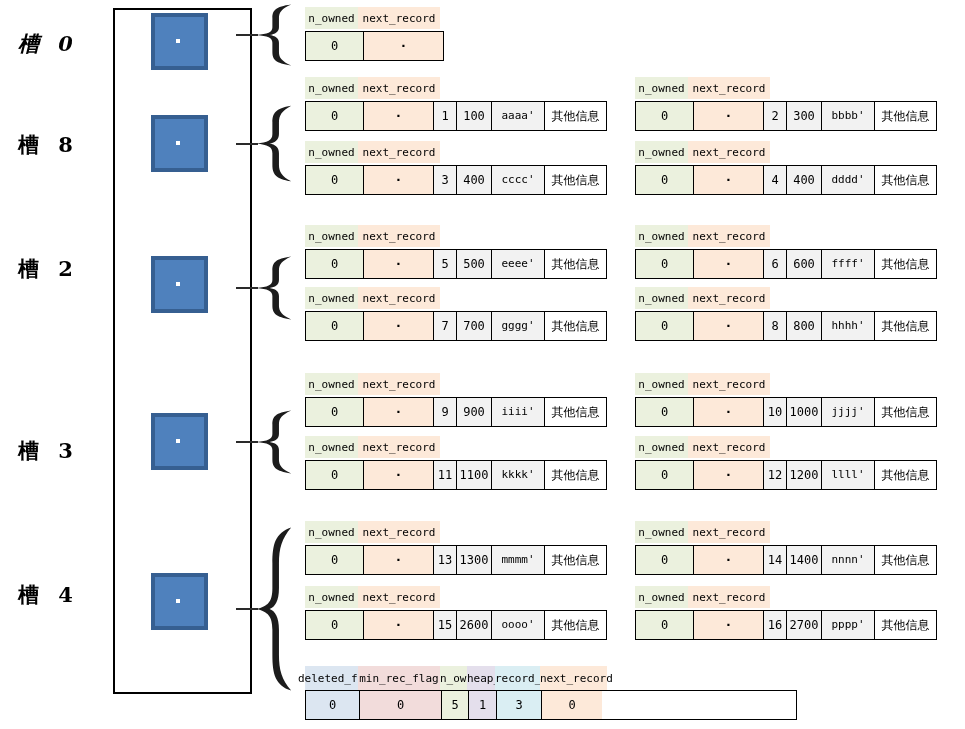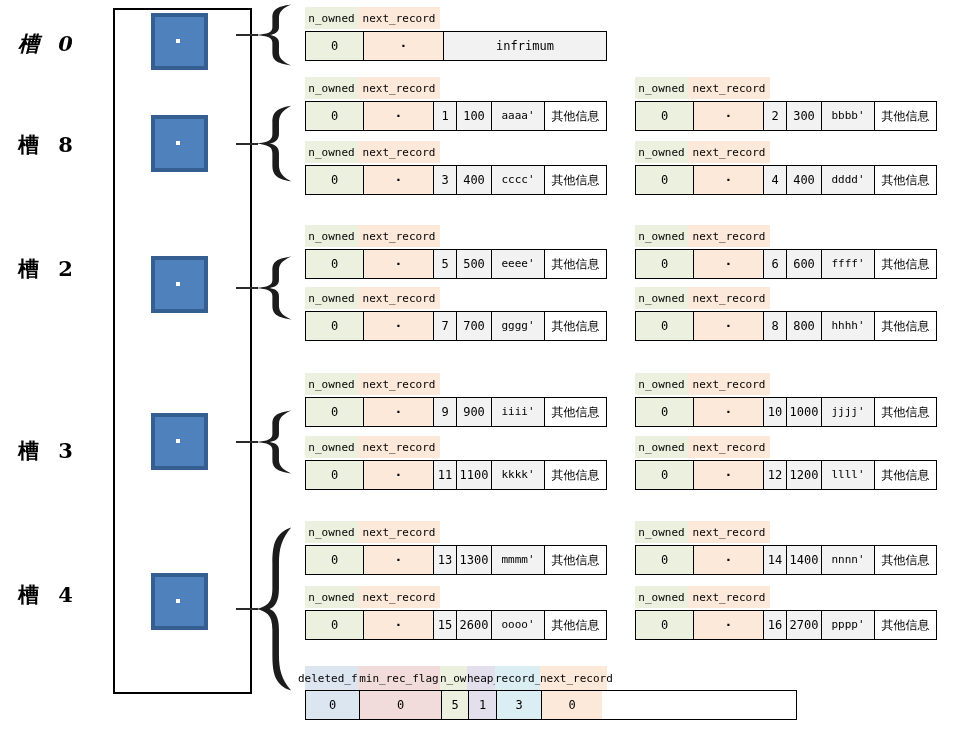--- a/index.html
+++ b/index.html
@@ -96,21 +96,20 @@
     </div>
 
   <div class="group" style="left:305px;top:7px;">
     <div class="hband">
       <div class="hcell g">n_owned</div>
       <div class="hcell o">next_record</div>
     </div>
     <div class="rrow">
       <div class="cell" style="width:57px;background:#ebf1de;">0</div>
       <div class="cell" style="width:80px;background:#fde9d9;font-weight:bold;font-size:13px;">·</div>
-      <div class="cell" style="width:163px;background:#f2f2f2;">infrimum</div>
     </div>
   </div>
 
   <div id="records">
   <div class="group" style="left: 305px; top: 77px;">
     <div class="hband">
       <div class="hcell g">n_owned</div>
       <div class="hcell o">next_record</div>
     </div>
     <div class="rrow">

